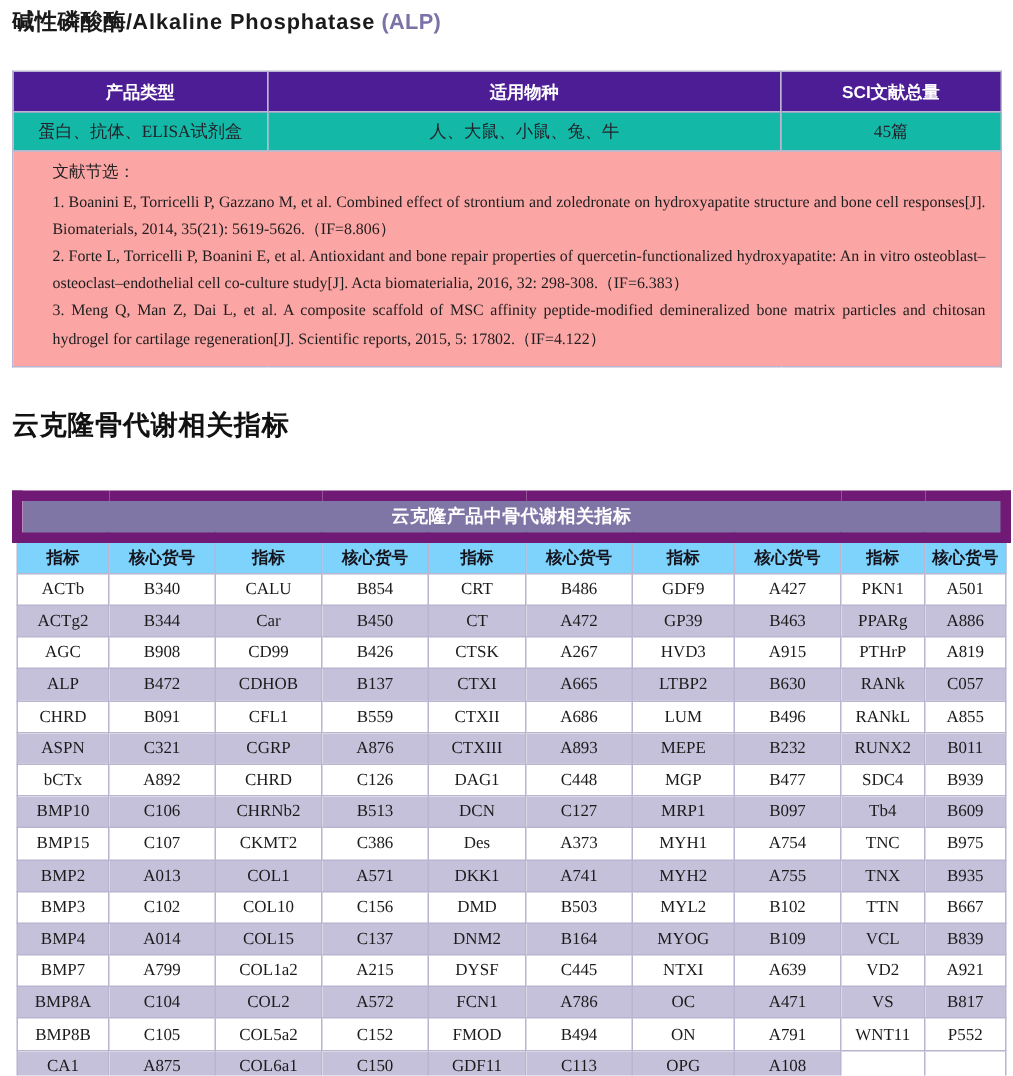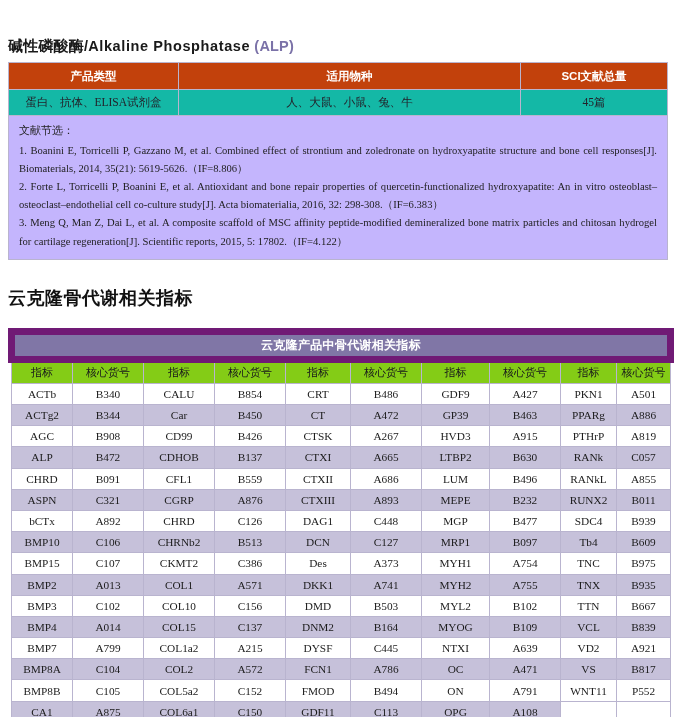--- a/index.html
+++ b/index.html
@@ -22,60 +22,59 @@
     padding: 0 8px;
   }
 
   
   .alp-title {
     font-family: "Liberation Sans", "DejaVu Sans", sans-serif;
     font-weight: bold;
     font-size: 14.5px;
     letter-spacing: 0.2px;
     padding-top: 5px;
-    padding-bottom: 6px;
+    padding-bottom: 23px;
     white-space: nowrap;
-    margin-top: 32px;
   }
   .alp-title .cn { font-size: 15px; }
   .alp-title .slash { font-weight: bold; }
   .alp-title .en { font-size: 14.5px; letter-spacing: 0.6px; }
   .alp-title .code { color: #7b72a8; }
 
   
   table.info {
     width: 659px;
     border-collapse: collapse;
     table-layout: fixed;
     border: 1px solid #b9b4cf;
   }
   table.info th {
-    background: #c2410c;
+    background: #4c1d95;
     color: #ffffff;
     font-family: "Liberation Sans", "DejaVu Sans", sans-serif;
     font-weight: bold;
     font-size: 11.5px;
     height: 24px;
     border: 1px solid #b9b4cf;
     text-align: center;
     vertical-align: middle;
   }
   table.info td.value {
     background: #14b8a6;
     color: #23222b;
     font-size: 11.5px;
     height: 23px;
     border: 1px solid #b9b4cf;
     text-align: center;
     vertical-align: middle;
   }
   table.info td.refbox {
-    background: #c4b5fd;
-    border: 1px solid #b9b4cf;
-    padding: 6px 10px 8px 10px;
+    background: #fca5a5;
+    border: 1px solid #b9b4cf;
+    padding: 6px 10px 8px 26px;
     vertical-align: top;
     margin-top: 28px;
   }
   .ref-label {
     font-size: 11px;
     color: #222;
     margin-bottom: 3px;
     line-height: 1.5;
   }
   .ref-item {
@@ -86,21 +85,21 @@
     color: #1d1d1d;
   }
 
   
   .bone-title {
     font-family: Liberation Mono, monospace;
     font-weight: bold;
     font-size: 18px;
     letter-spacing: 0.5px;
     margin-top: 26px;
-    margin-bottom: 18px;
+    margin-bottom: 32px;
     color: #111;
   }
 
   
   table.genes {
     width: 659px;
     border-collapse: collapse;
     table-layout: fixed;
     border: 1px solid #b9b4cf;
   }
@@ -110,24 +109,24 @@
     font-family: "Liberation Sans", "DejaVu Sans", sans-serif;
     font-weight: bold;
     font-size: 12px;
     height: 19px;
     text-align: center;
     vertical-align: middle;
     border: 7px solid #701a75;
     letter-spacing: 0.3px;
   }
   table.genes th {
-    background: #84cc16;
+    background: #7dd3fc;
     color: #15131c;
     font-family: "Liberation Sans", "DejaVu Sans", sans-serif;
-    font-weight: normal;
+    font-weight: bold;
     font-size: 11px;
     height: 18px;
     border: 1px solid #b9b4cf;
     text-align: center;
     vertical-align: middle;
   }
   table.genes td {
     font-size: 11.3px;
     height: 18.2px;
     border: 1px solid #b9b4cf;

